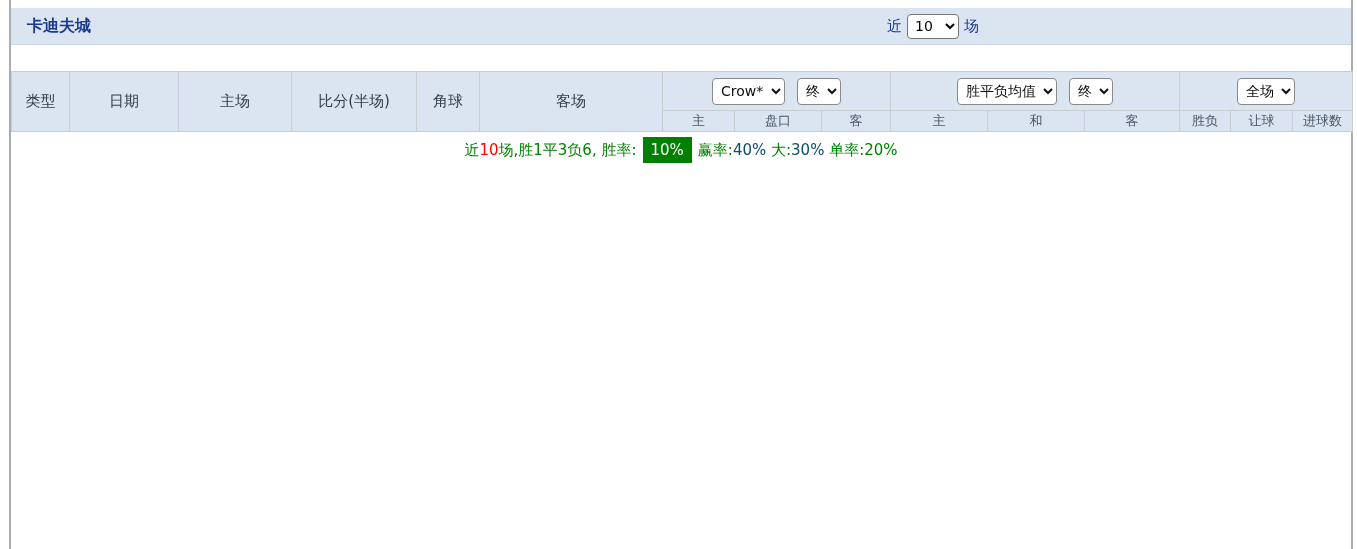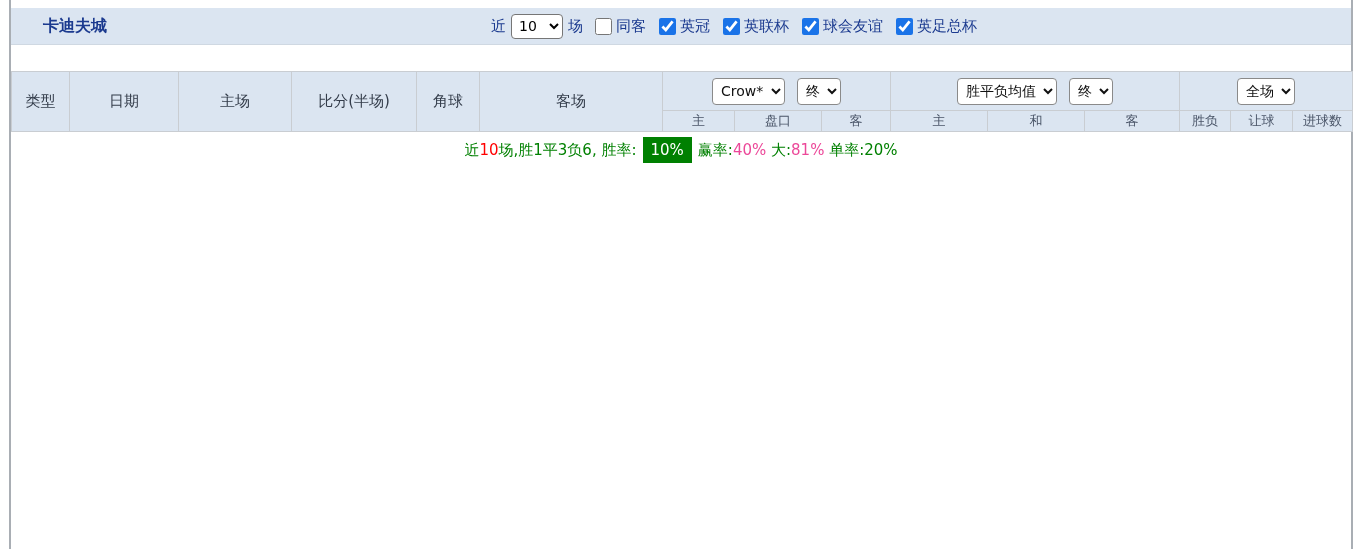--- a/index.html
+++ b/index.html
@@ -10,21 +10,21 @@
   }
   .frame {
     position:absolute; left:9px; top:0; width:1344px; height:549px;
     border-left:2px solid #a9aeb4; border-right:2px solid #a9aeb4; background:#fff;
   }
   .top-strip { height:8px; background:#ffffff; }
   .title-bar {
     height:37px; background:#dbe5f1; display:flex; align-items:center;
     border-bottom:1px solid #cfd8e2;
   }
-  .team-title { color:#1b3a8f; font-weight:bold; font-size:16px; padding-left:32px; }
+  .team-title { color:#1b3a8f; font-weight:bold; font-size:16px; padding-left:16px; }
   .filter-controls {
     margin-left:auto; display:flex; align-items:center; gap:5px;
     color:#1b3a8f; font-size:15px; padding-right:372px; white-space:nowrap;
   }
   .filter-controls select {
     height:25px; min-width:52px; border:1px solid #767676; border-radius:4px;
     background:#fff; font-size:14px; font-family:inherit; padding:0 3px;
   }
   .filter-controls input[type="checkbox"] { width:17px; height:17px; accent-color:#1a73e8; margin-left:7px; }
   .filter-controls label { margin-right:2px; }
@@ -45,52 +45,40 @@
     font-size:14px; font-family:inherit; padding:0 4px; color:#111;
   }
 
   .footer-bar {
     height:36px; display:flex; align-items:center; justify-content:center;
     background:#fff; font-size:15px;
   }
   .footer-bar .seg { white-space:pre; }
   .seg-green { color:#008001; }
   .seg-red { color:#ff0000; }
-  .seg-blue { color:#ec4899; }
+  .seg-blue { color:#0c4a6e; }
   .rate-badge {
     background:#008001; color:#fff; padding:4px 8px; margin:12px 6px; display:inline-block;
   }
 </style>
 </head>
 <body>
 
 <div class="viewport">
   <div class="frame">
     <div class="top-strip"></div>
 
     <div class="title-bar">
       <span class="team-title">卡迪夫城</span>
       <div class="filter-controls">
         <span>近</span>
         <select>
           <option>10</option>
         </select>
         <span>场</span>
-        <span id="filter-checkboxes" style="display:flex;align-items:center;gap:4px;">
-            <input type="checkbox" style="">
-            <label>同客</label>
-            <input type="checkbox" checked="" style="">
-            <label>英冠</label>
-            <input type="checkbox" checked="" style="">
-            <label>英联杯</label>
-            <input type="checkbox" checked="" style="">
-            <label>球会友谊</label>
-            <input type="checkbox" checked="" style="">
-            <label>英足总杯</label>
-          </span>
       </div>
     </div>
 
     <table class="match-table">
       <colgroup>
         <col style="width:58px">
           <col style="width:109px">
           <col style="width:113px">
         <col style="width:125px">
           <col style="width:63px">
@@ -147,18 +135,18 @@
     </table>
 
     <div class="footer-bar" id="footer-bar">
         <span class="seg seg-green">近</span>
         <span class="seg seg-red">10</span>
         <span class="seg seg-green">场,胜1平3负6, 胜率:</span>
         <span class="rate-badge">10%</span>
         <span class="seg seg-green">赢率:</span>
         <span class="seg seg-blue">40%</span>
         <span class="seg seg-green"> 大:</span>
-        <span class="seg seg-blue">81%</span>
+        <span class="seg seg-blue">30%</span>
         <span class="seg seg-green"> 单率:</span>
         <span class="seg seg-green">20%</span>
       </div>
   </div>
 </div>
 
 </body></html>

